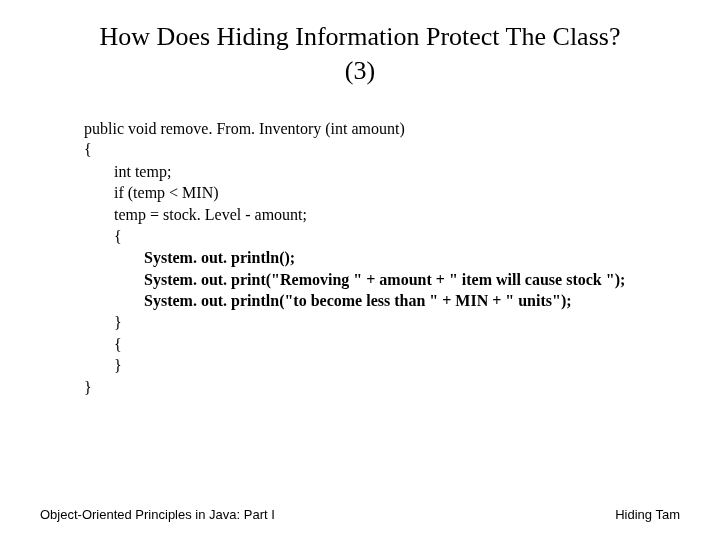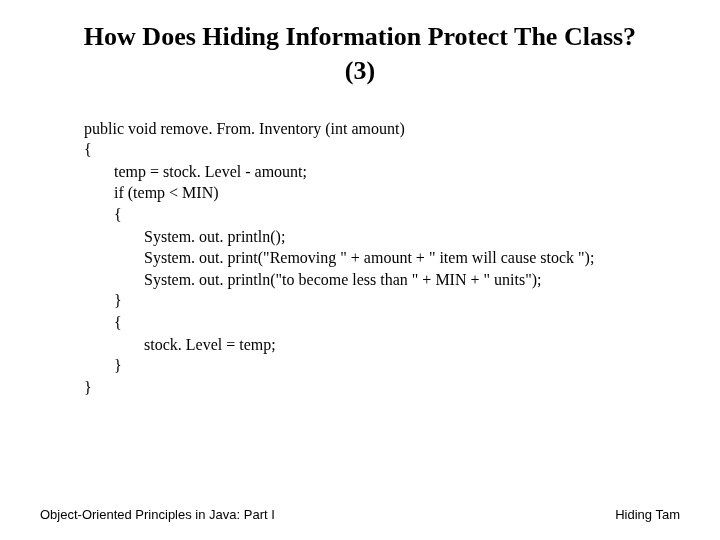--- a/index.html
+++ b/index.html
@@ -13,35 +13,35 @@
     }
     .slide {
       width: 100%;
       height: 100%;
       padding: 20px 0 0 0;
       position: relative;
     }
     .title {
       text-align: center;
       font-size: 26px;
-      font-weight: bold;
+      font-weight: normal;
       margin-bottom: 30px;
       line-height: 1.3;
     }
     .code-block {
       margin-left: 60px;
       font-size: 16px;
       line-height: 1.35;
     }
     .code-line {
       white-space: pre;
       margin-left: 24px;
     }
     .indent-1 { padding-left: 30px; }
-    .indent-2 { padding-left: 60px; }
+    .indent-2 { padding-left: 60px; font-weight: bold; }
     .footer {
       position: absolute;
       bottom: 18px;
       left: 0;
       width: 100%;
       padding: 0 40px;
       display: flex;
       justify-content: space-between;
       font-family: Arial, Helvetica, sans-serif;
       font-size: 13px;
@@ -53,29 +53,29 @@
 
 <div class="slide">
   <div class="title">
     <div>How Does Hiding Information Protect The Class?</div>
     <div>(3)</div>
   </div>
 
   <div class="code-block">
     <div class="code-line">public void remove. From. Inventory (int amount)</div>
     <div class="code-line">{</div>
+    <div class="code-line indent-1">int temp;</div>
+    <div class="code-line indent-1">if (temp &lt; MIN)</div>
     <div class="code-line indent-1">temp = stock. Level - amount;</div>
-    <div class="code-line indent-1">if (temp &lt; MIN)</div>
     <div class="code-line indent-1">{</div>
     <div class="code-line indent-2">System. out. println();</div>
     <div class="code-line indent-2">System. out. print("Removing " + amount + " item will cause stock ");</div>
     <div class="code-line indent-2">System. out. println("to become less than " + MIN + " units");</div>
     <div class="code-line indent-1">}</div>
     <div class="code-line indent-1">{</div>
-    <div class="code-line indent-2">stock. Level = temp;</div>
     <div class="code-line indent-1">}</div>
     <div class="code-line">}</div>
   </div>
 
   <div class="footer">
     <span>Object-Oriented Principles in Java: Part I</span>
     <span>Hiding Tam</span>
   </div>
 </div>
 

